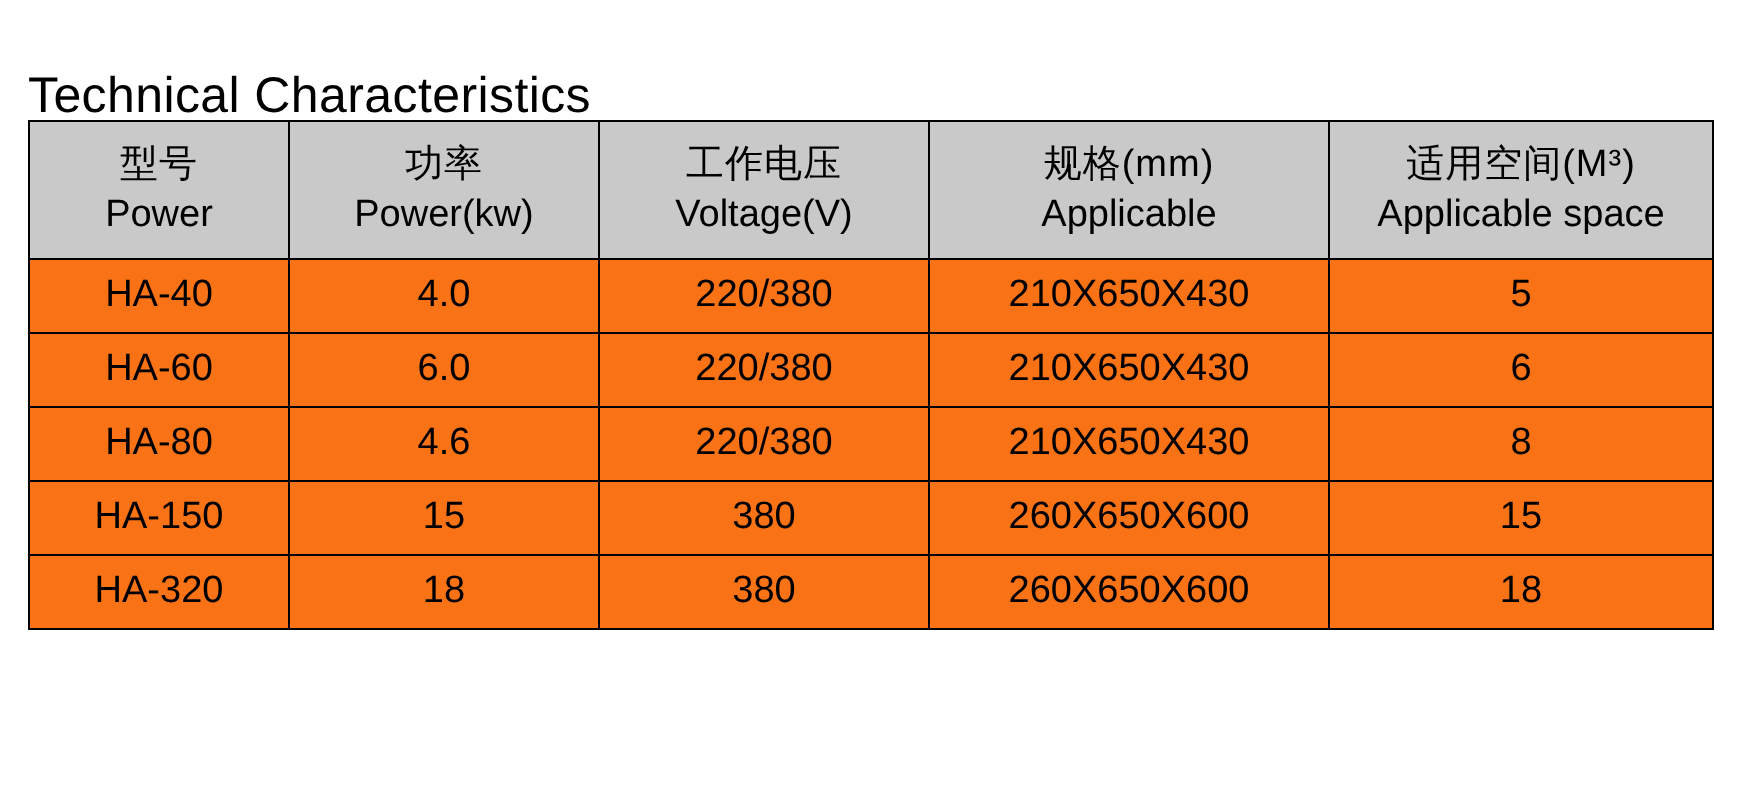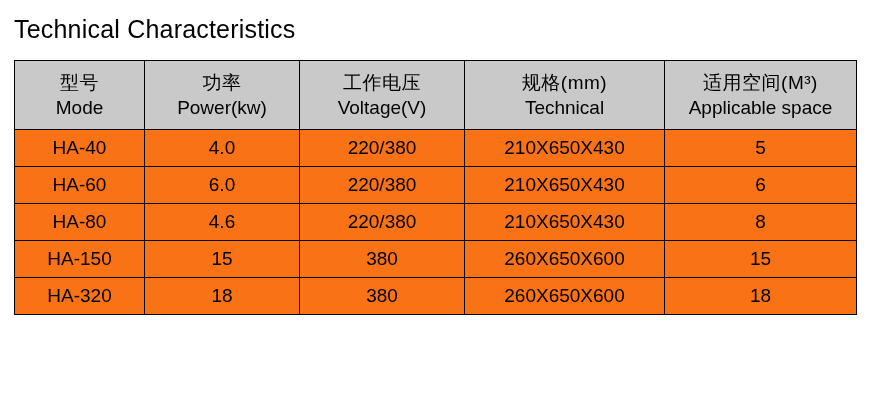--- a/index.html
+++ b/index.html
@@ -16,21 +16,21 @@
   }
   .page {
     position: relative;
     width: 870px;
     height: 404px;
     box-sizing: border-box;
   }
   .doc-title {
     position: absolute;
     left: 14px;
-    top: 14px;
+    top: 33px;
     font-size: 25px;
     line-height: 30px;
     letter-spacing: 0.2px;
     color: #000;
     white-space: nowrap;
   }
   .table-wrap {
     position: absolute;
     left: 14px;
     top: 60px;
@@ -91,33 +91,33 @@
         <col class="c0">
         <col class="c1">
         <col class="c2">
         <col class="c3">
         <col class="c4">
       </colgroup>
       <thead>
         <tr>
           <th>
             <span class="cn">型号</span>
-            <span class="en">Mode</span>
+            <span class="en">Power</span>
           </th>
           <th>
             <span class="cn">功率</span>
             <span class="en">Power(kw)</span>
           </th>
           <th>
             <span class="cn">工作电压</span>
             <span class="en">Voltage(V)</span>
           </th>
           <th>
             <span class="cn">规格(mm)</span>
-            <span class="en">Technical</span>
+            <span class="en">Applicable</span>
           </th>
           <th>
             <span class="cn">适用空间(M³)</span>
             <span class="en">Applicable space</span>
           </th>
         </tr>
       </thead>
       <tbody>
         <tr>
           <td>HA-40</td>

